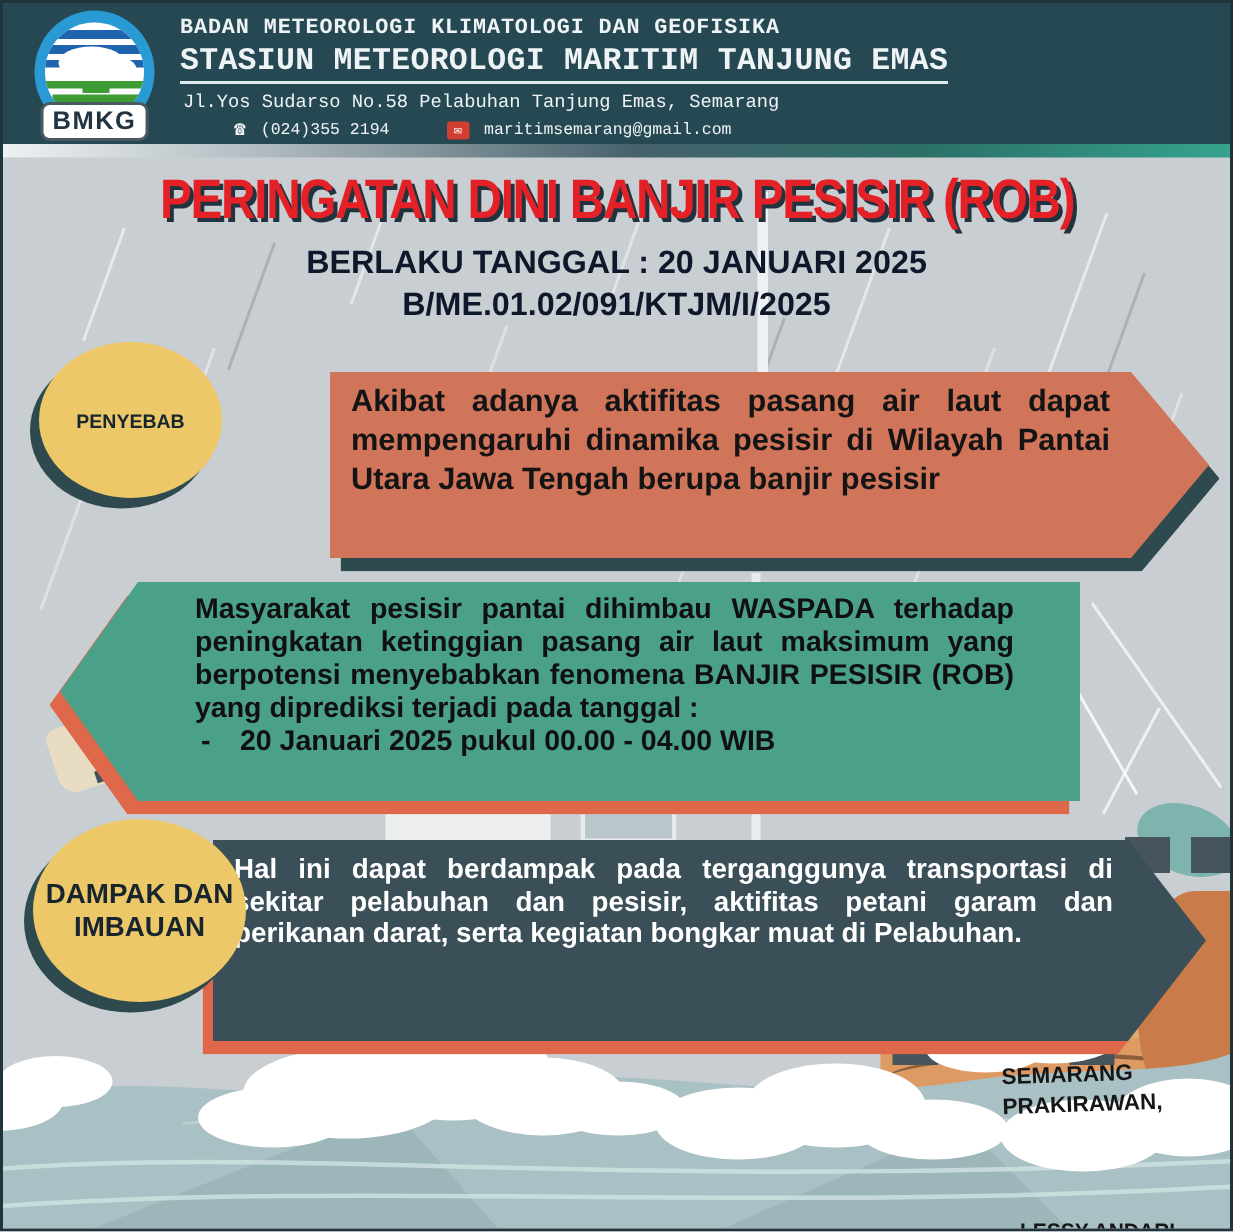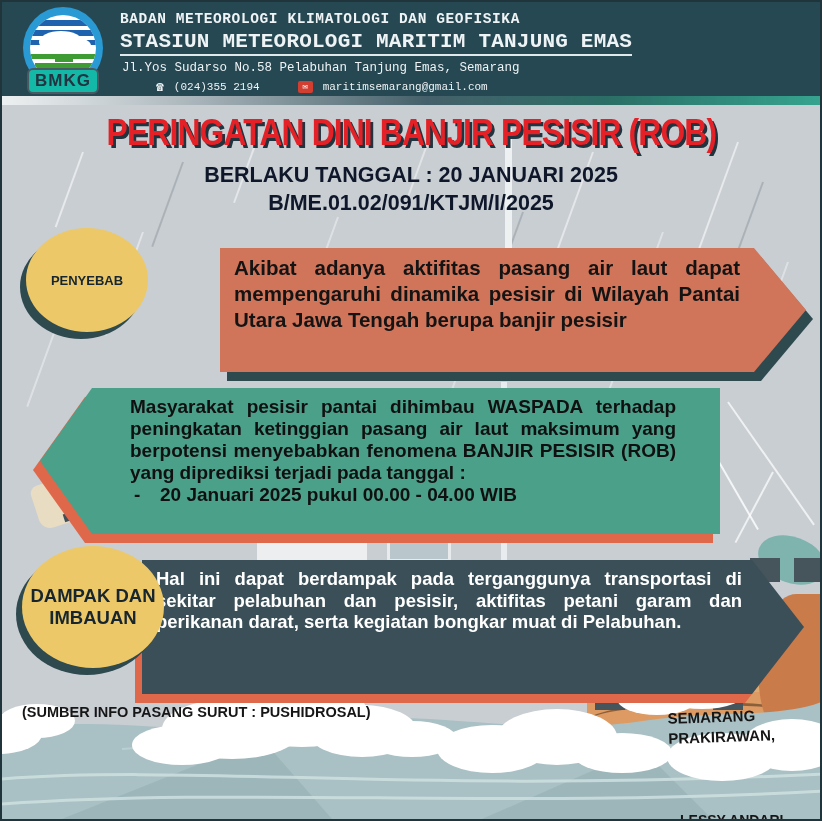--- a/index.html
+++ b/index.html
@@ -8,21 +8,21 @@
   #poster{
     position:relative;width:822px;height:821px;overflow:hidden;
     background:#c9ced3;border:2px solid #20343c;
   }
   
   .hdr{position:absolute;left:0;top:0;width:100%;height:94px;background:#264852;z-index:6;}
   .hdr-stripe{position:absolute;left:0;top:94px;width:100%;height:9px;z-index:6;
     background:linear-gradient(to right,#eef1f2 0%,#aeb9be 22%,#45606a 52%,#2b6e66 74%,#36a38f 100%);}
   .logo-wrap{position:absolute;left:12px;top:4px;width:98px;height:90px;text-align:center;}
   .logo-badge{position:absolute;left:50%;transform:translateX(-50%);bottom:2px;
-    background:#14b8a6;border:2px solid #4a5a63;border-radius:6px;padding:0 6px;
+    background:#ffffff;border:2px solid #4a5a63;border-radius:6px;padding:0 6px;
     font-weight:bold;font-size:17px;color:#223442;letter-spacing:1px;line-height:22px;}
   .hdr-text{position:absolute;left:118px;top:9px;color:#eef3f5;font-family:Liberation Mono, monospace;}
   .hdr-agency{font-size:14.5px;font-weight:bold;letter-spacing:0.6px;}
   .hdr-station{font-size:21px;font-weight:bold;letter-spacing:0.2px;margin-top:3px;
     display:inline-block;border-bottom:2px solid #dfe8eb;padding-bottom:1px;}
   .hdr-address{font-size:12.5px;margin-top:5px;margin-left:2px;}
   .hdr-contact{margin-top:4px;margin-left:36px;font-size:11px;display:flex;align-items:center;gap:10px;}
   .phone-ic{font-size:13px;}
   .mail-ic{display:inline-block;background:#d23f31;color:#fff;font-size:9px;width:15px;height:12px;
     line-height:12px;text-align:center;border-radius:2px;}
@@ -224,20 +224,19 @@
   </div>
 
   <div class="arrow-shadow arrow-right a3s"></div>
   <div class="arrow arrow-right a3 arrow-body-text">
     <p>Hal ini dapat berdampak pada terganggunya transportasi di sekitar pelabuhan dan pesisir, aktifitas petani garam dan perikanan darat, serta kegiatan bongkar muat di Pelabuhan.</p>
   </div>
   <div class="circle c3">
     <span>DAMPAK DAN IMBAUAN</span>
   </div>
 
-  <div class="src">(SUMBER INFO PASANG SURUT : PUSHIDROSAL)</div>
   <div class="sign">
     <div>SEMARANG</div>
     <div>PRAKIRAWAN,</div>
   </div>
   <div class="forecaster">LESSY ANDARI</div>
 
 </div>
 
 </body></html>

